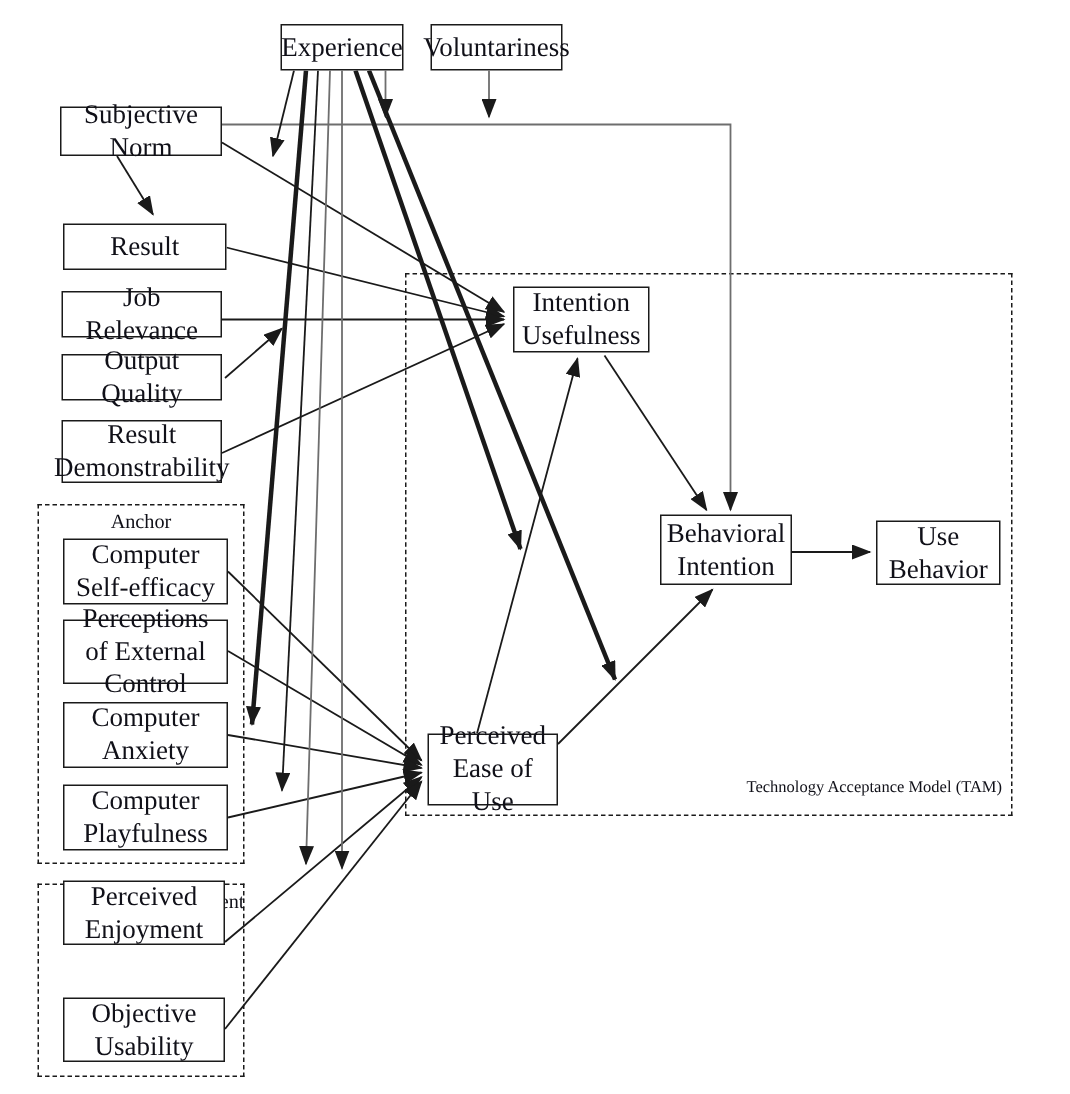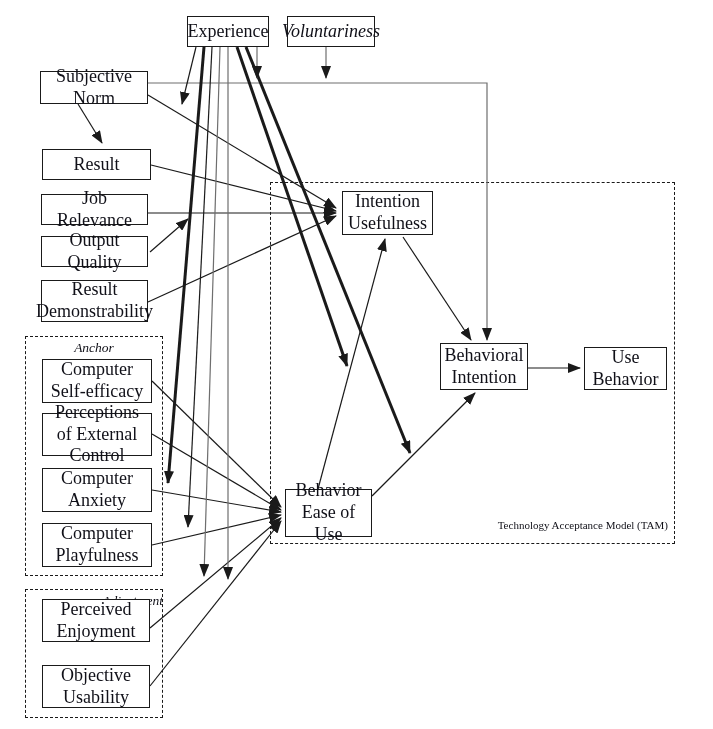--- a/index.html
+++ b/index.html
@@ -17,21 +17,20 @@
     border:1.5px dashed #1a1a1a;
     background:transparent;
     z-index:1;
     box-sizing:border-box;
   }
   .group-label{
     position:absolute;left:0;right:0;top:4px;
     text-align:center;
     font-size:13.5px;
     z-index:3;
-    font-style:italic;
   }
   .node{
     position:absolute;
     border:1.6px solid #1a1a1a;
     background:#ffffff;
     box-sizing:border-box;
     display:flex;align-items:center;justify-content:center;
     text-align:center;
     font-size:18px;
     line-height:1.22;
@@ -40,31 +39,31 @@
   }
   .tam-label{
     position:absolute;
     left:430px;top:519px;width:238px;
     text-align:right;
     font-size:11px;
     z-index:3;
   }
   
   .n-experience{left:187px;top:16px;width:82px;height:31px;}
-  .n-voluntariness{left:287px;top:16px;width:88px;height:31px;font-style:italic;}
+  .n-voluntariness{left:287px;top:16px;width:88px;height:31px;}
   .n-subjective-norm{left:40px;top:71px;width:108px;height:33px;}
   .n-image{left:42px;top:149px;width:109px;height:31px;}
   .n-job-relevance{left:41px;top:194px;width:107px;height:31px;}
   .n-output-quality{left:41px;top:236px;width:107px;height:31px;}
   .n-result-demonstrability{left:41px;top:280px;width:107px;height:42px;}
   .n-computer-self-efficacy{left:42px;top:359px;width:110px;height:44px;}
   .n-perceptions-external-control{left:42px;top:413px;width:110px;height:43px;}
   .n-computer-anxiety{left:42px;top:468px;width:110px;height:44px;}
   .n-computer-playfulness{left:42px;top:523px;width:110px;height:44px;}
-  .n-perceived-enjoyment{left:42px;top:599px;width:108px;height:43px;}
+  .n-perceived-enjoyment{left:42px;top:587px;width:108px;height:43px;}
   .n-objective-usability{left:42px;top:665px;width:108px;height:43px;}
   .n-perceived-usefulness{left:342px;top:191px;width:91px;height:44px;}
   .n-behavioral-intention{left:440px;top:343px;width:88px;height:47px;}
   .n-use-behavior{left:584px;top:347px;width:83px;height:43px;}
   .n-perceived-ease-of-use{left:285px;top:489px;width:87px;height:48px;}
   .g-anchor{left:25px;top:336px;width:138px;height:240px;}
   .g-adjustment{left:25px;top:589px;width:138px;height:129px;}
   .g-tam{left:270px;top:182px;width:405px;height:362px;}
   .gl-anchor{left:25px;top:340px;width:138px;}
   .gl-adjustment{left:25px;top:593px;width:138px;text-align:right;}
@@ -126,15 +125,15 @@
   <div class="node n-result-demonstrability">Result Demonstrability</div>
   <div class="node n-computer-self-efficacy">Computer Self-efficacy</div>
   <div class="node n-perceptions-external-control">Perceptions of External Control</div>
   <div class="node n-computer-anxiety">Computer Anxiety</div>
   <div class="node n-computer-playfulness">Computer Playfulness</div>
   <div class="node n-perceived-enjoyment">Perceived Enjoyment</div>
   <div class="node n-objective-usability">Objective Usability</div>
   <div class="node n-perceived-usefulness">Intention Usefulness</div>
   <div class="node n-behavioral-intention">Behavioral Intention</div>
   <div class="node n-use-behavior">Use Behavior</div>
-  <div class="node n-perceived-ease-of-use">Behavior Ease of Use</div>
+  <div class="node n-perceived-ease-of-use">Perceived Ease of Use</div>
 
 </div>
 
 </body></html>

